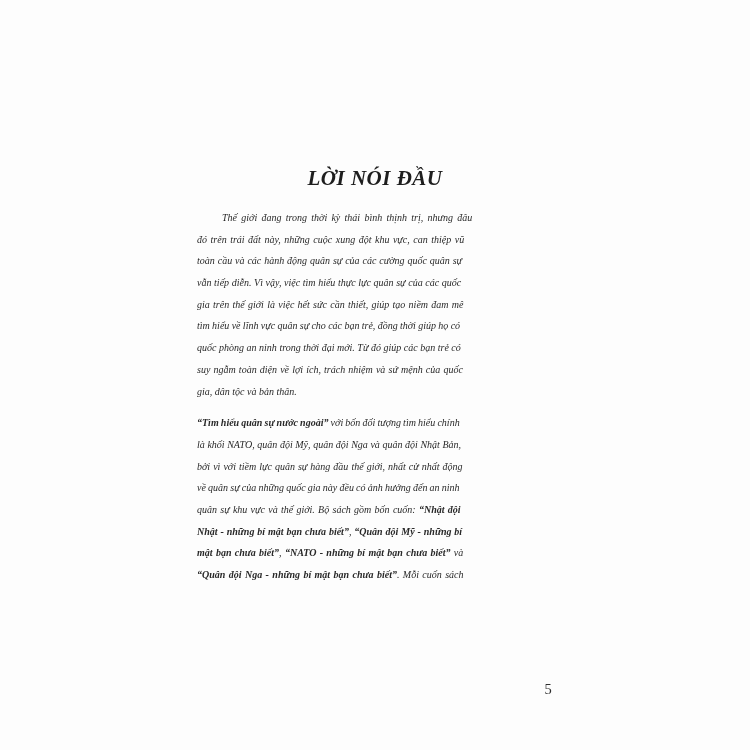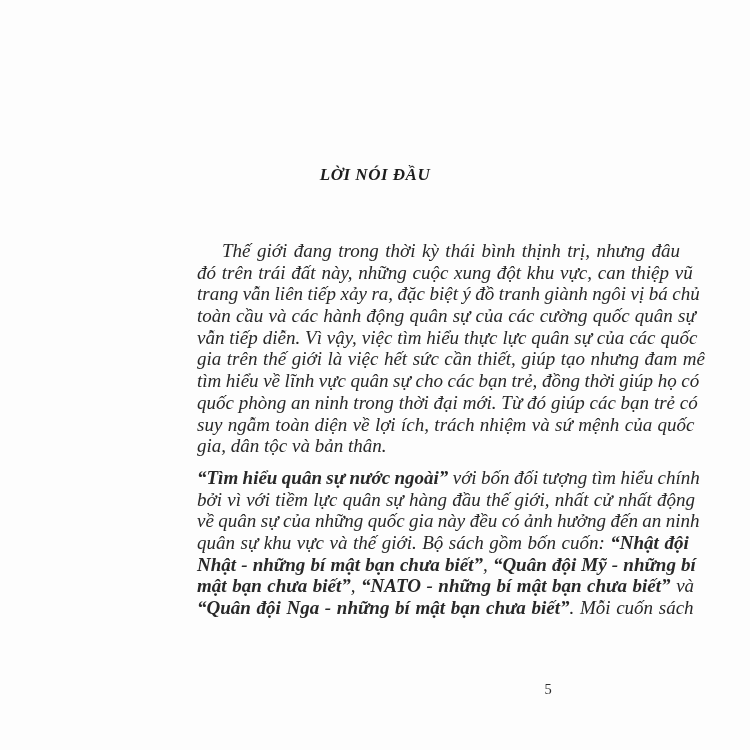--- a/index.html
+++ b/index.html
@@ -20,36 +20,35 @@
   }
   .title {
     position: absolute;
     left: 197px;
     top: 151px;
     width: 356px;
     text-align: center;
     font-family: "Liberation Serif", serif;
     font-style: italic;
     font-weight: bold;
-    font-size: 17px;
+    font-size: 21px;
     line-height: 26px;
     letter-spacing: 0.5px;
     color: #1e1e1e;
   }
   .body-text {
     position: absolute;
     left: 197px;
     top: 207px;
     width: 356px;
     font-family: "Liberation Serif", serif;
     font-style: italic;
-    font-size: 19px;
+    font-size: 10px;
     line-height: 21.7px;
     color: #282828;
-    margin-top: 33px;
   }
   .para { margin: 0; }
   .para + .para { margin-top: 10px; }
   .line {
     white-space: nowrap;
     height: 21.7px;
   }
   .line .wrap { display: inline; }
   .line .wrap.indent { margin-left: 25px; }
   .seg-bold { font-weight: bold; text-align: right; }
@@ -66,31 +65,31 @@
 </style>
 </head>
 <body style="background: rgb(253, 253, 253);">
 
 <div class="scan-page">
   <h1 class="title">LỜI NÓI ĐẦU</h1>
   <div class="body-text" id="text-body" style="color: rgb(40, 40, 40);">
       <div class="para">
         <div class="line" style="word-spacing: 1.77px;"><span class="wrap indent"><span>Thế giới đang trong thời kỳ thái bình thịnh trị, nhưng đâu</span></span></div>
         <div class="line" style="word-spacing: 1.02px;"><span class="wrap"><span>đó trên trái đất này, những cuộc xung đột khu vực, can thiệp vũ</span></span></div>
-        <div class="line" style="word-spacing: -0.26px;"><span class="wrap"><span>trang vẫn liên tiếp xảy ra, đặc biệt ý đồ tranh giành ngôi vị bá chủ</span></span></div>
         <div class="line" style="word-spacing: 0.41px;"><span class="wrap"><span>toàn cầu và các hành động quân sự của các cường quốc quân sự</span></span></div>
         <div class="line" style="word-spacing: 0.13px;"><span class="wrap"><span>vẫn tiếp diễn. Vì vậy, việc tìm hiểu thực lực quân sự của các quốc</span></span></div>
-        <div class="line" style="word-spacing: 0.79px;"><span class="wrap"><span>gia trên thế giới là việc hết sức cần thiết, giúp tạo nhưng đam mê</span></span></div>
+        <div class="line" style="word-spacing: 0.79px;"><span class="wrap"><span>gia trên thế giới là việc hết sức cần thiết, giúp tạo niềm đam mê</span></span></div>
         <div class="line" style="word-spacing: -0.17px;"><span class="wrap"><span>tìm hiểu về lĩnh vực quân sự cho các bạn trẻ, đồng thời giúp họ có</span></span></div>
         <div class="line" style="word-spacing: 0.04px;"><span class="wrap"><span>quốc phòng an ninh trong thời đại mới. Từ đó giúp các bạn trẻ có</span></span></div>
         <div class="line" style="word-spacing: 0.65px;"><span class="wrap"><span>suy ngẫm toàn diện về lợi ích, trách nhiệm và sứ mệnh của quốc</span></span></div>
         <div class="line"><span class="wrap"><span>gia, dân tộc và bản thân.</span></span></div>
       </div>
       <div class="para">
         <div class="line" style="word-spacing: -0.35px;"><span class="wrap"><span class="seg-bold">“Tìm hiểu quân sự nước ngoài”</span><span> với bốn đối tượng tìm hiểu chính</span></span></div>
+        <div class="line" style="word-spacing: 0.1px;"><span class="wrap"><span>là khối NATO, quân đội Mỹ, quân đội Nga và quân đội Nhật Bản,</span></span></div>
         <div class="line" style="word-spacing: 0.53px;"><span class="wrap"><span>bởi vì với tiềm lực quân sự hàng đầu thế giới, nhất cử nhất động</span></span></div>
         <div class="line" style="word-spacing: -0.29px;"><span class="wrap"><span>về quân sự của những quốc gia này đều có ảnh hưởng đến an ninh</span></span></div>
         <div class="line" style="word-spacing: 0.78px;"><span class="wrap"><span>quân sự khu vực và thế giới. Bộ sách gồm bốn cuốn: </span><span class="seg-bold">“Nhật đội</span></span></div>
         <div class="line" style="word-spacing: 0.42px;"><span class="wrap"><span class="seg-bold">Nhật - những bí mật bạn chưa biết”</span><span>, </span><span class="seg-bold">“Quân đội Mỹ - những bí</span></span></div>
         <div class="line" style="word-spacing: 0.82px;"><span class="wrap"><span class="seg-bold">mật bạn chưa biết”</span><span>, </span><span class="seg-bold">“NATO - những bí mật bạn chưa biết”</span><span> và</span></span></div>
         <div class="line" style="word-spacing: 0.91px;"><span class="wrap"><span class="seg-bold">“Quân đội Nga - những bí mật bạn chưa biết”</span><span>. Mỗi cuốn sách</span></span></div>
       </div>
     </div>
   <div class="pagenum">5</div>
 </div>

